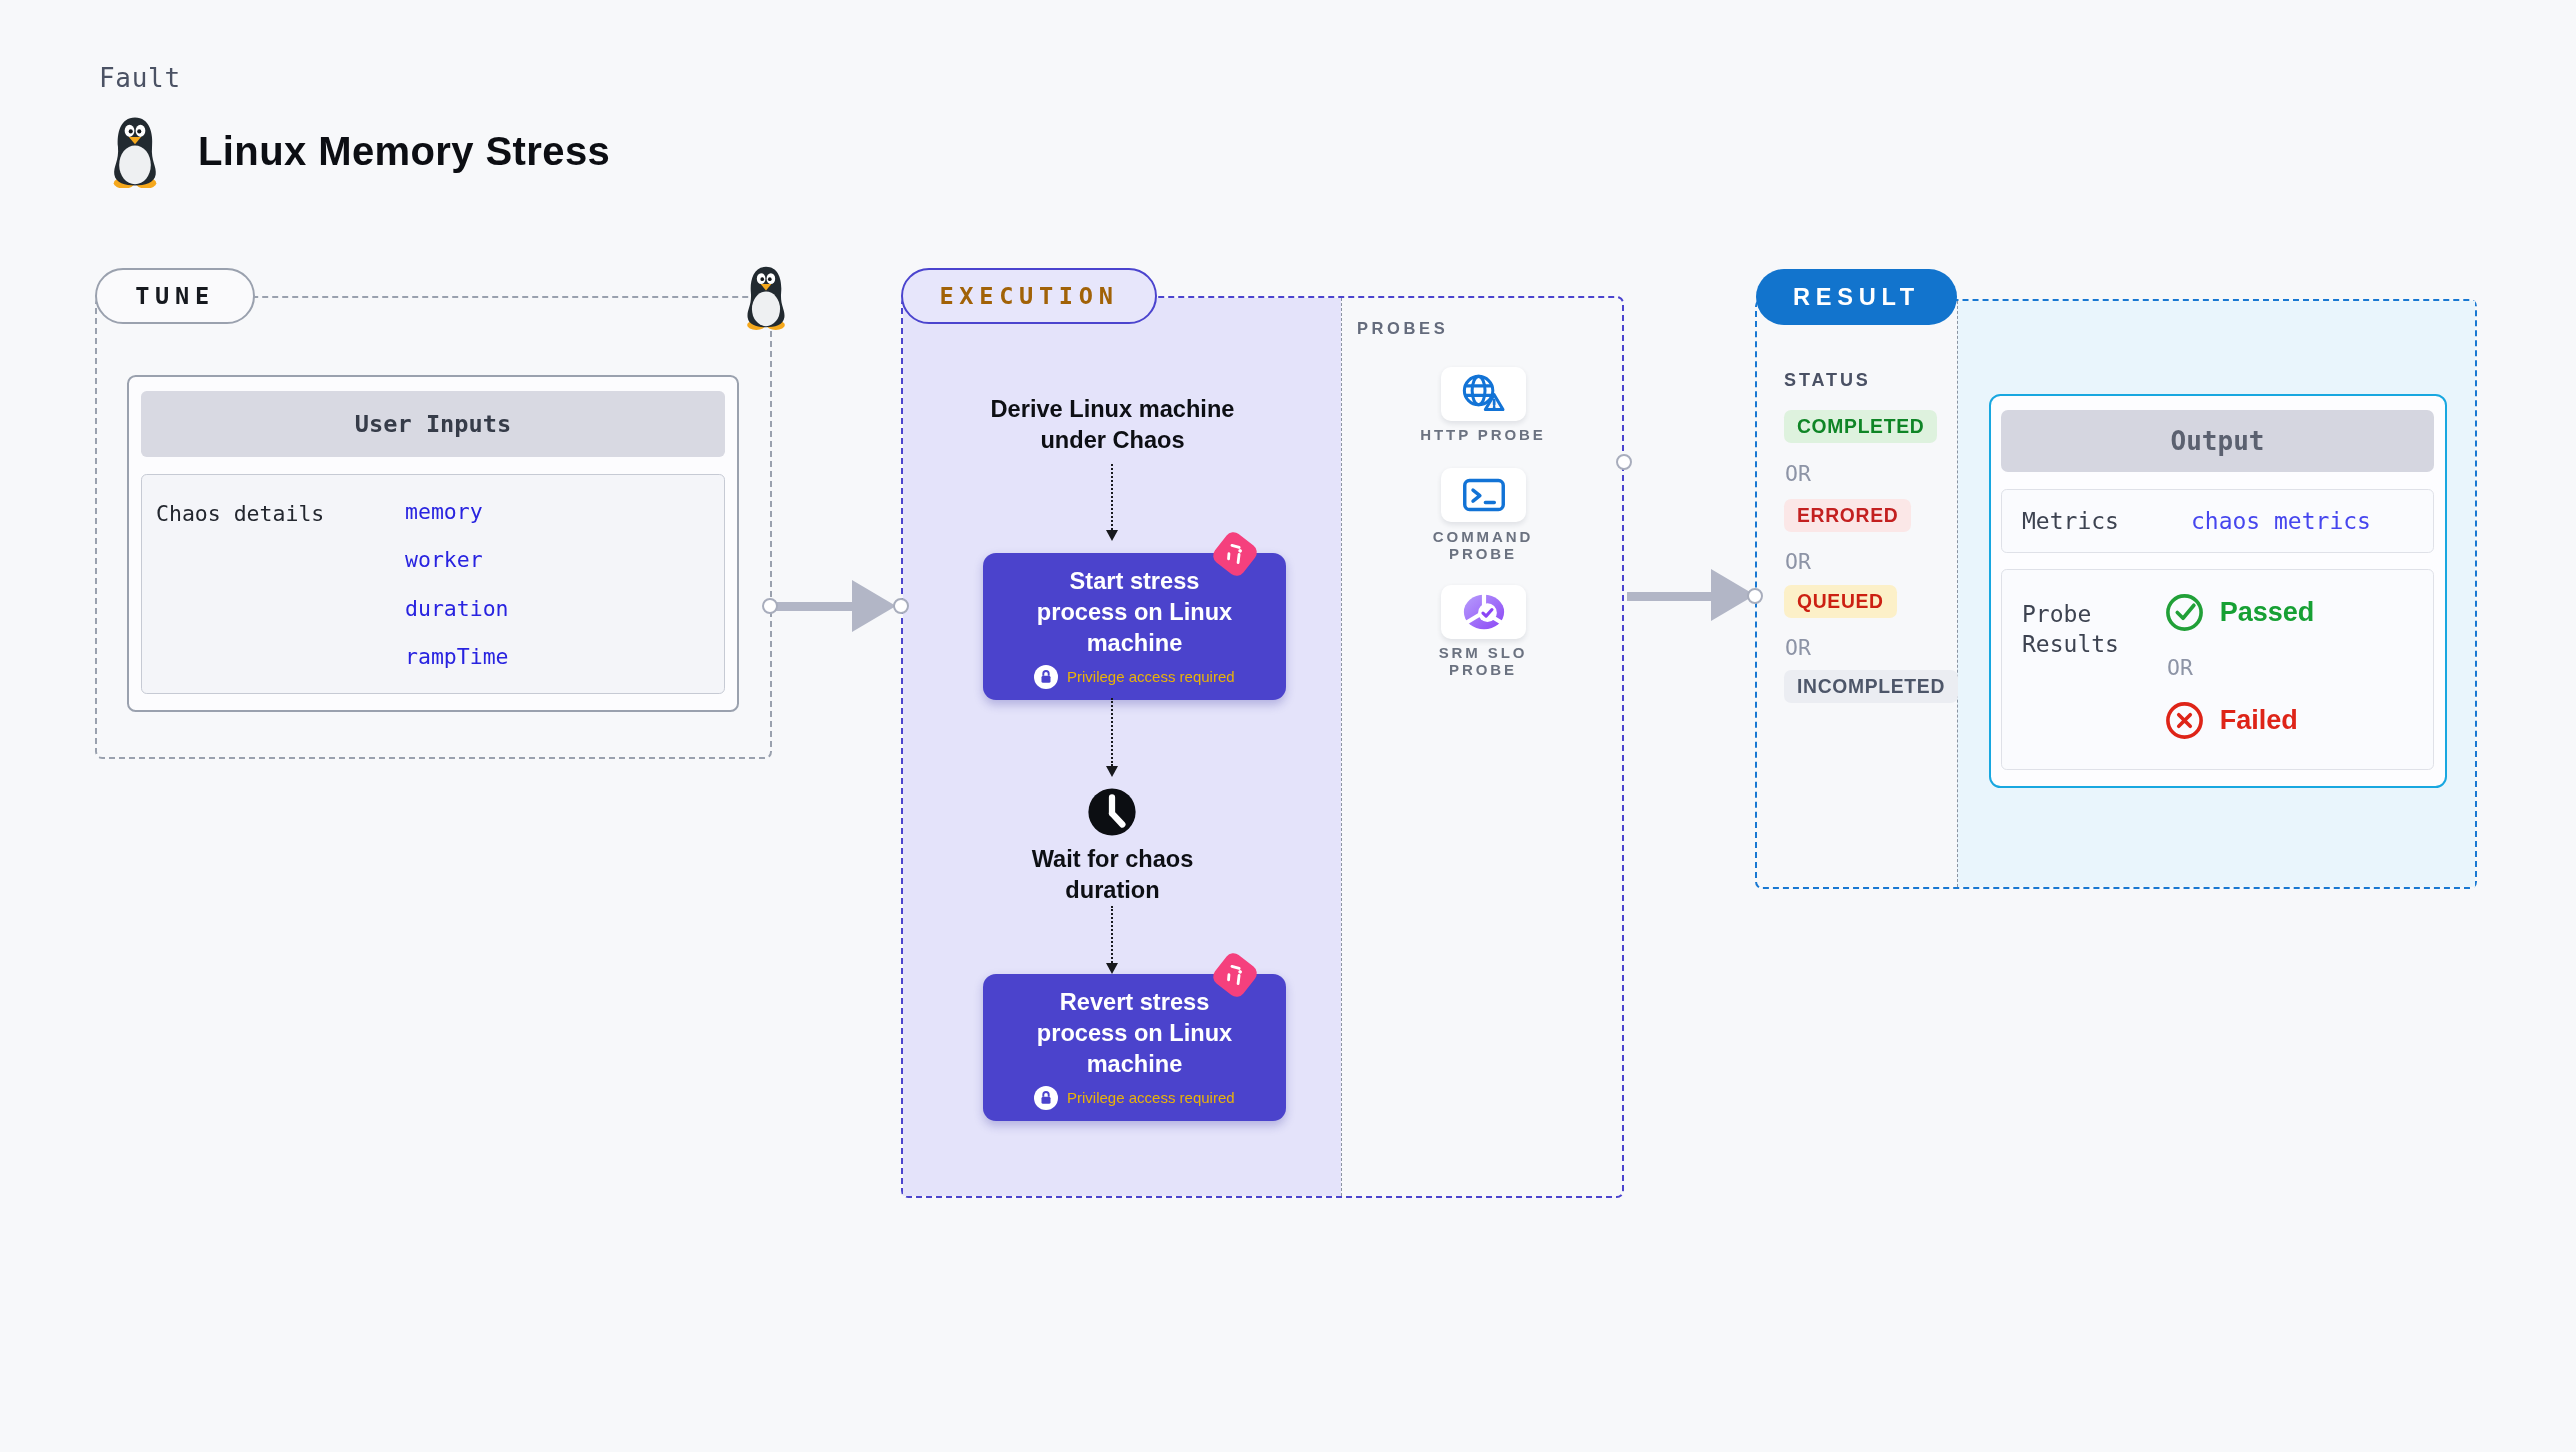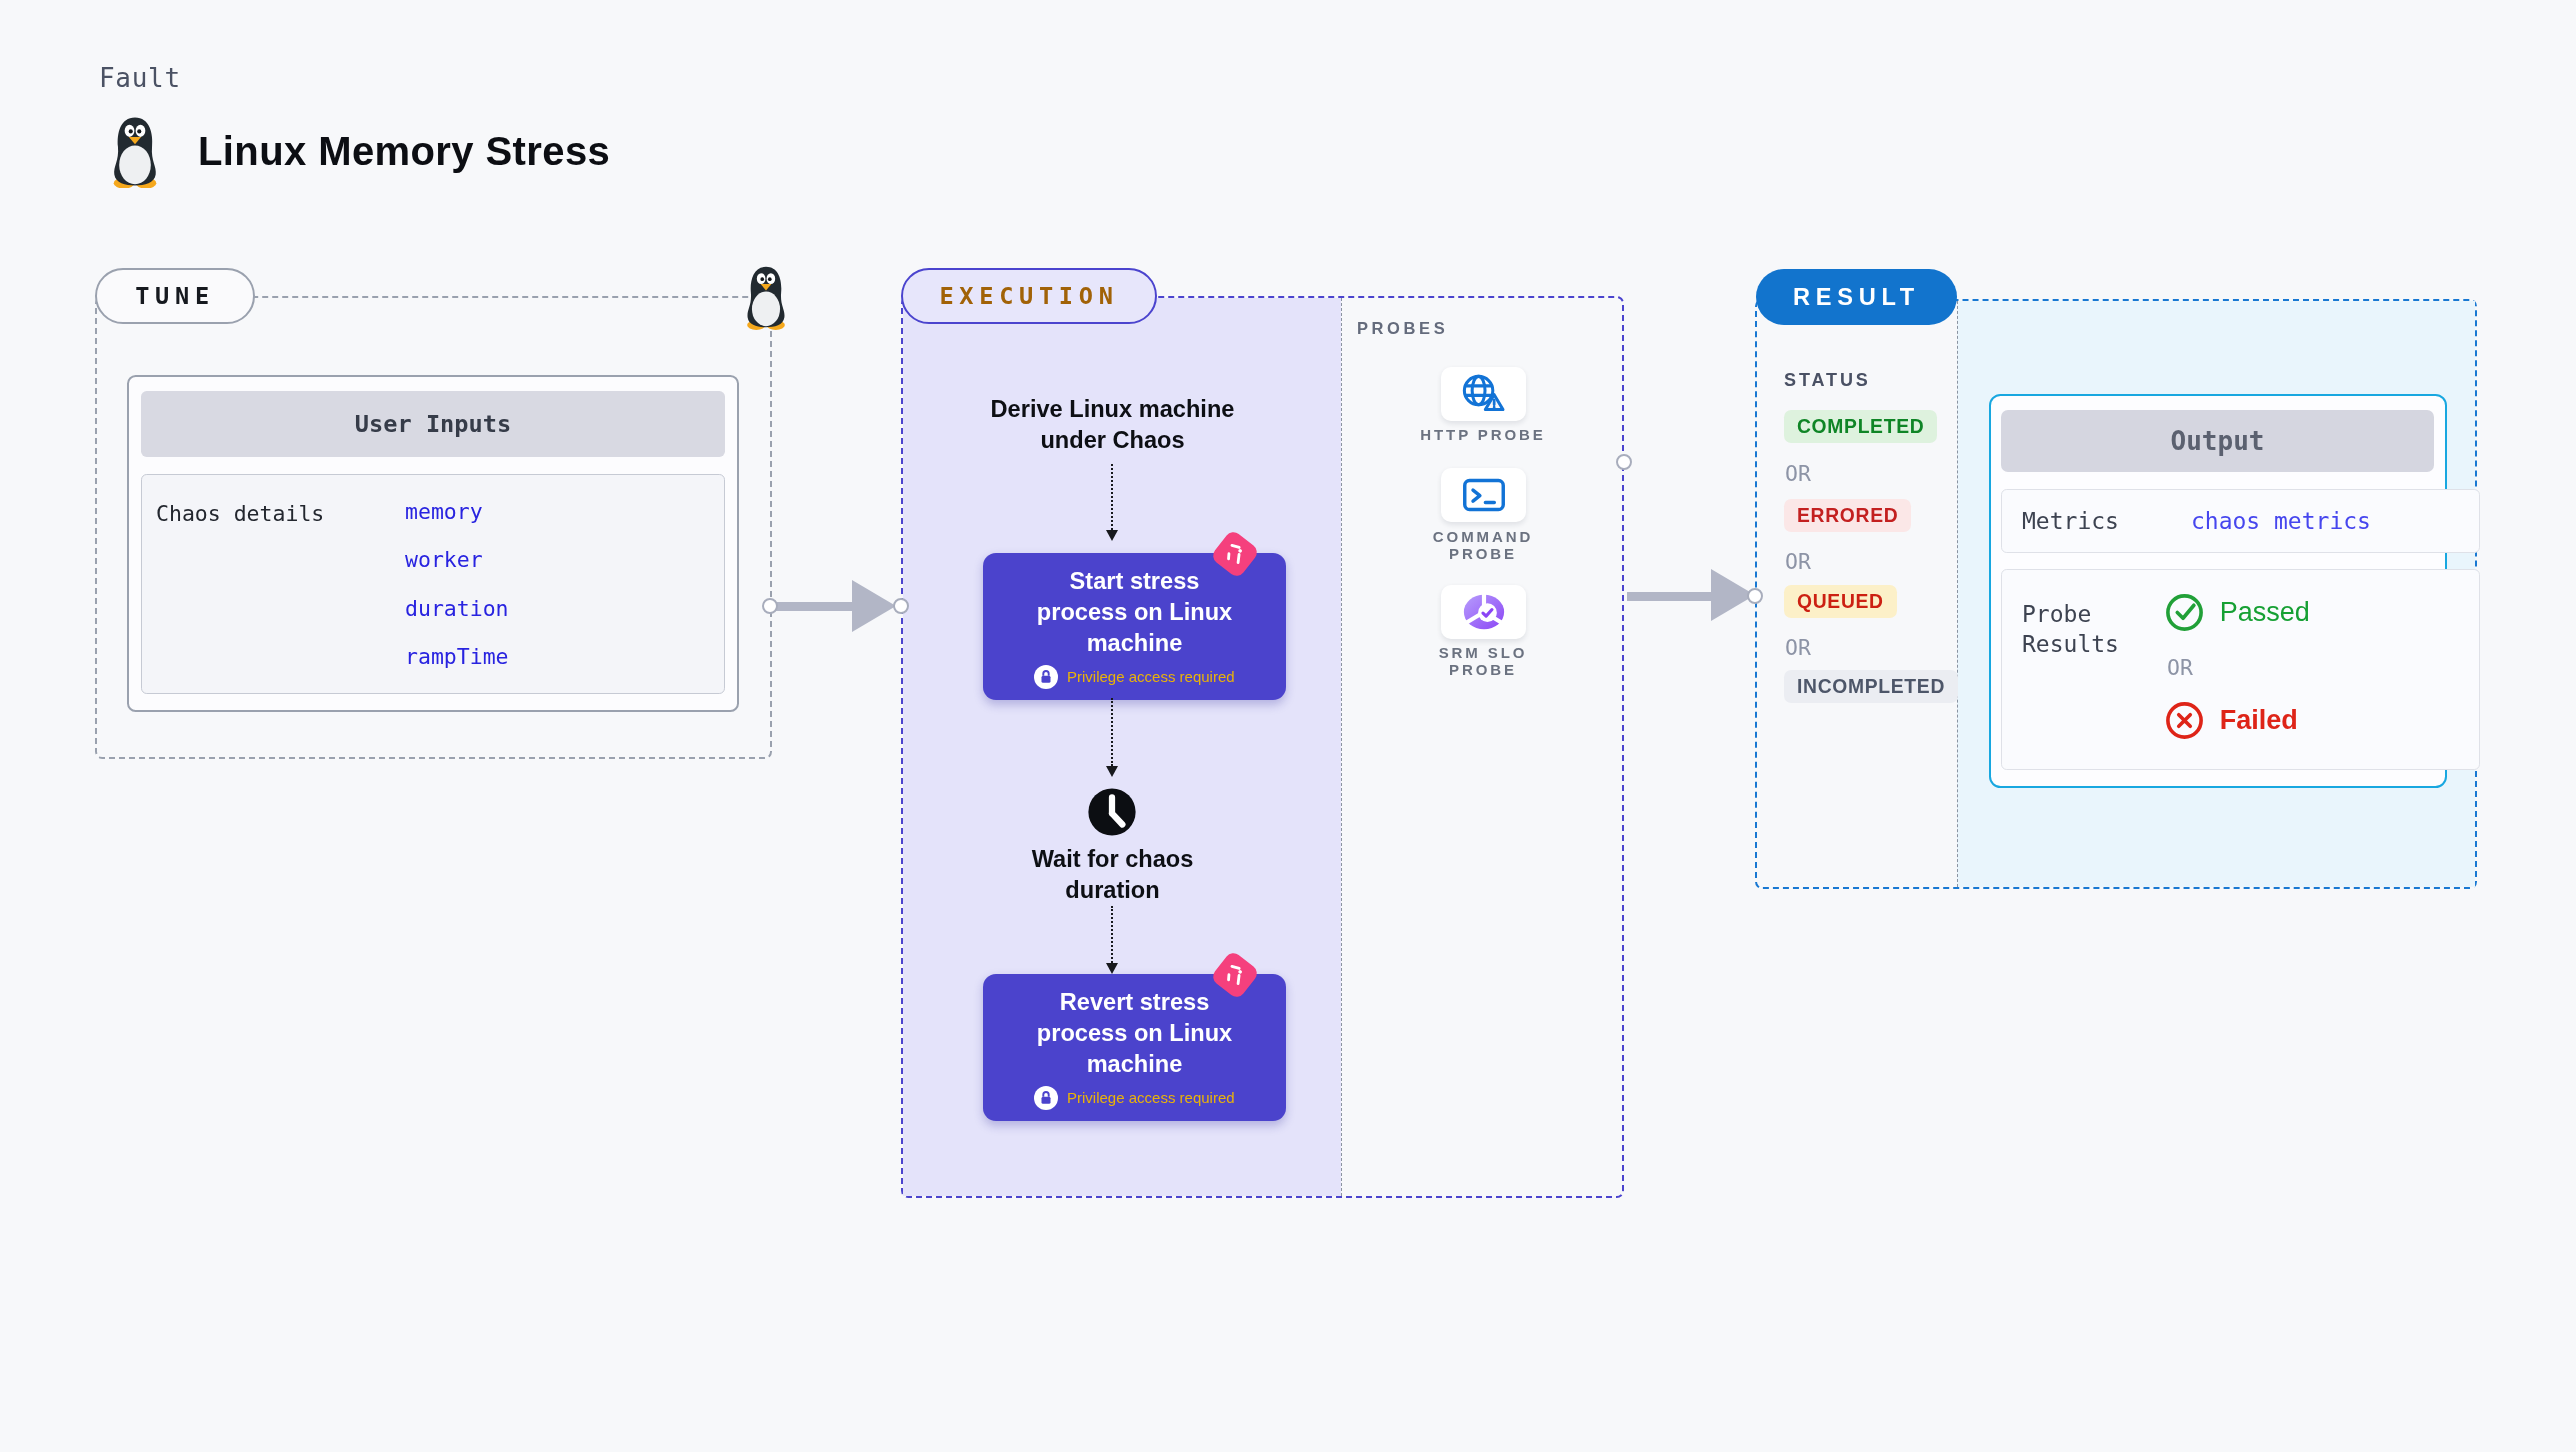--- a/index.html
+++ b/index.html
@@ -74,26 +74,26 @@
   .badge-completed{left:1784px;top:410px;background:#def2de;color:#0f8526;}
   .badge-errored{left:1784px;top:499px;background:#fbe7e7;color:#c32020;}
   .badge-queued{left:1784px;top:585px;background:#fcf0c8;color:#cc2012;}
   .badge-incompleted{left:1784px;top:670px;background:#ebedf2;color:#4d5669;}
   .or-label{font-size:21.5px;color:#8d94a6;}
 
   
   .output-card{left:1989px;top:394px;width:458px;height:394px;background:#fdfdff;border:2.9px solid #18a7e0;border-radius:11.5px;box-sizing:border-box;}
   .output-header{left:2001px;top:410px;width:433px;height:62px;background:#d5d6e0;border-radius:7px;
     display:flex;align-items:center;justify-content:center;font-size:26px;font-weight:bold;color:#5b6170;}
-  .output-row{left:2001px;width:479px;background:#fafbfe;border:1.4px solid #dfe1e8;border-radius:5.7px;box-sizing:border-box;}
+  .output-row{left:2001px;width:433px;background:#fafbfe;border:1.4px solid #dfe1e8;border-radius:5.7px;box-sizing:border-box;}
   .row-metrics{top:489px;height:64px;display:flex;align-items:center;}
   .row-probe{top:569px;height:201px;}
   .out-label{font-size:23px;color:#3d4351;}
   .metrics-value{font-size:23px;color:#4646ee;}
-  .passed-text{font-size:27px;font-weight:normal;color:#16a034;}
+  .passed-text{font-size:27px;font-weight:bold;color:#16a034;}
   .failed-text{font-size:27px;font-weight:bold;color:#de2418;}
   .result-icon-row{display:flex;align-items:center;gap:15.8px;}
 </style>
 </head>
 <body>
 
 <div id="canvas">
 
   <div class="abs mono kicker">Fault</div>
 

